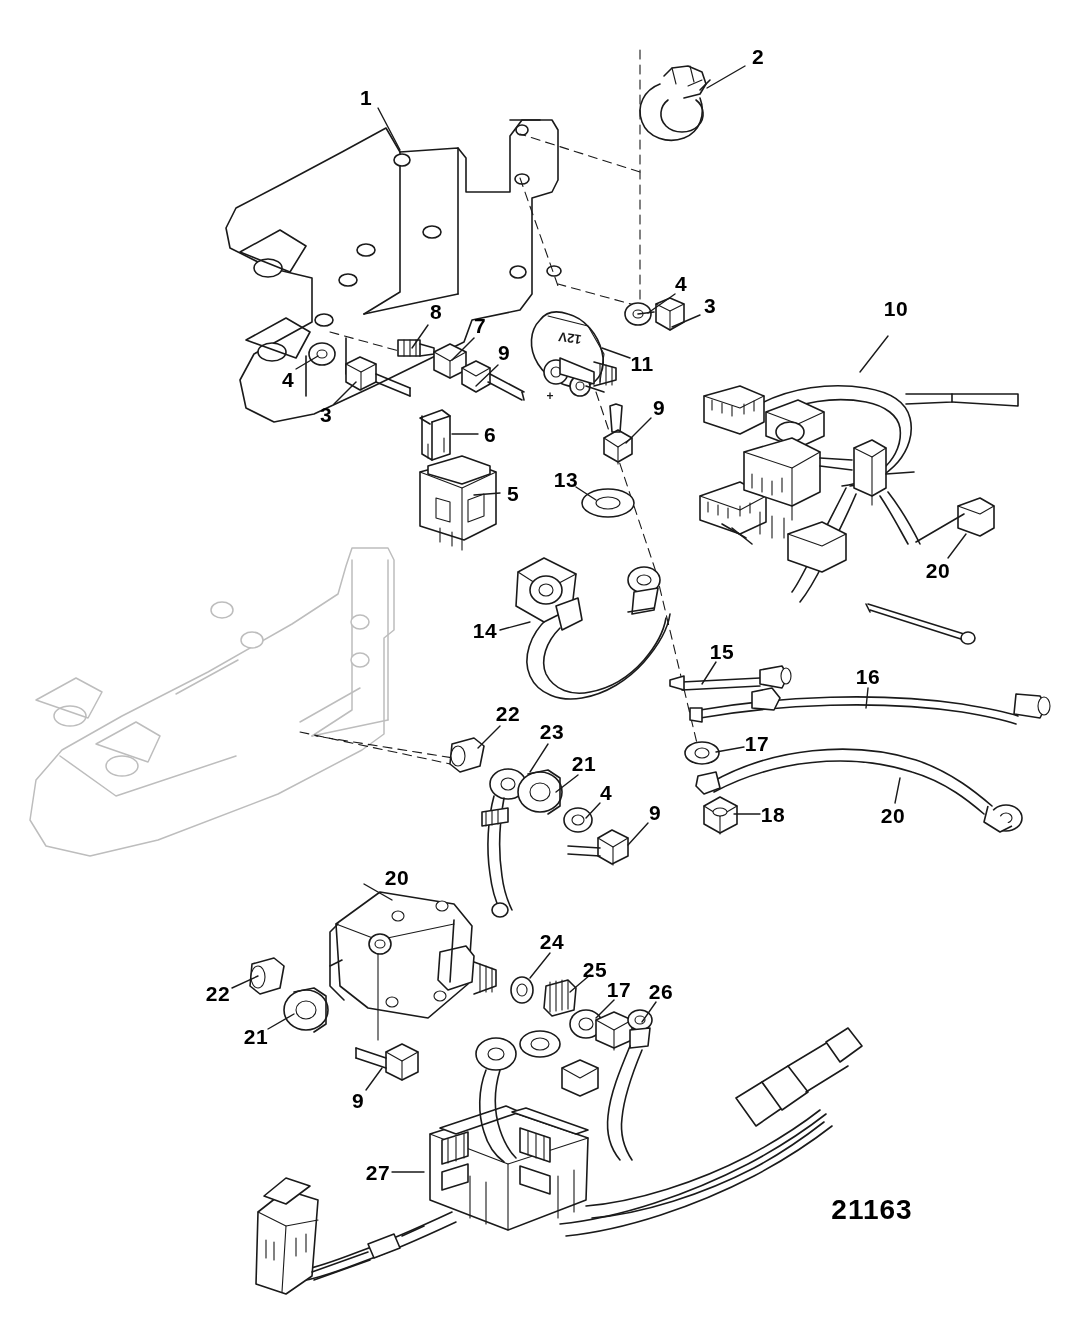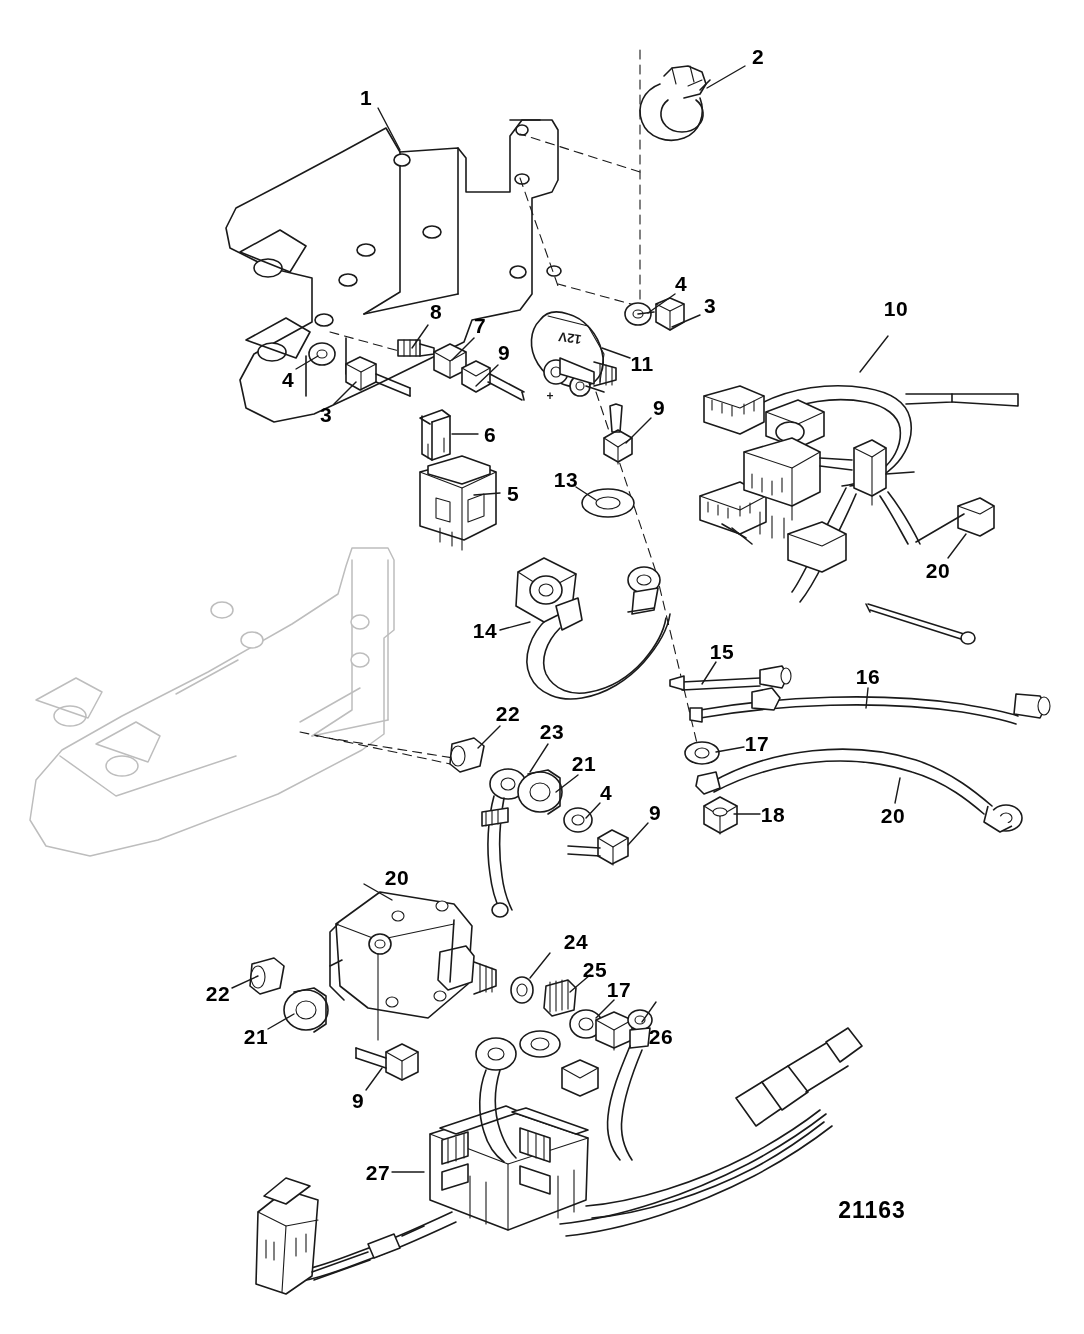--- a/index.html
+++ b/index.html
@@ -30,21 +30,21 @@
     font-weight: bold;
     color: #000000;
     line-height: 1;
     white-space: nowrap;
     transform: translate(-50%, -50%);
     letter-spacing: 0.5px;
   }
   .drawing-number {
     position: absolute;
     font-family: "Liberation Sans", sans-serif;
-    font-size: 23px;
+    font-size: 28px;
     font-weight: bold;
     color: #000000;
     white-space: nowrap;
     transform: translate(-50%, -50%);
     letter-spacing: 1px;
   }
   .lbl-12v {
     position: absolute;
     font-family: "Liberation Sans", sans-serif;
     font-size: 13px;
@@ -534,21 +534,21 @@
       <div class="callout" style="left: 773px; top: 814px; text-align: right;">18</div>
       <div class="callout" style="left: 893px; top: 815px;">20</div>
       <div class="callout" style="left: 508px; top: 713px;">22</div>
       <div class="callout" style="left: 552px; top: 731px;">23</div>
       <div class="callout" style="left: 584px; top: 763px;">21</div>
       <div class="callout" style="left: 606px; top: 792px;">4</div>
       <div class="callout" style="left: 655px; top: 812px;">9</div>
       <div class="callout" style="left: 350px; top: 877px; margin-left: 47px;">20</div>
       <div class="callout" style="left: 218px; top: 993px;">22</div>
       <div class="callout" style="left: 256px; top: 1036px;">21</div>
-      <div class="callout" style="left: 576px; top: 941px;">24</div>
+      <div class="callout" style="left: 552px; top: 941px;">24</div>
       <div class="callout" style="left: 595px; top: 963px; margin-top: 6px;">25</div>
       <div class="callout" style="left: 619px; top: 989px;">17</div>
-      <div class="callout" style="left: 661px; top: 991px; margin-top: 45px;">26</div>
+      <div class="callout" style="left: 661px; top: 991px;">26</div>
       <div class="callout" style="left: 358px; top: 1100px;">9</div>
       <div class="callout" style="left: 378px; top: 1172px;">27</div>
     </div>
 
 </div>
 
 </body></html>

